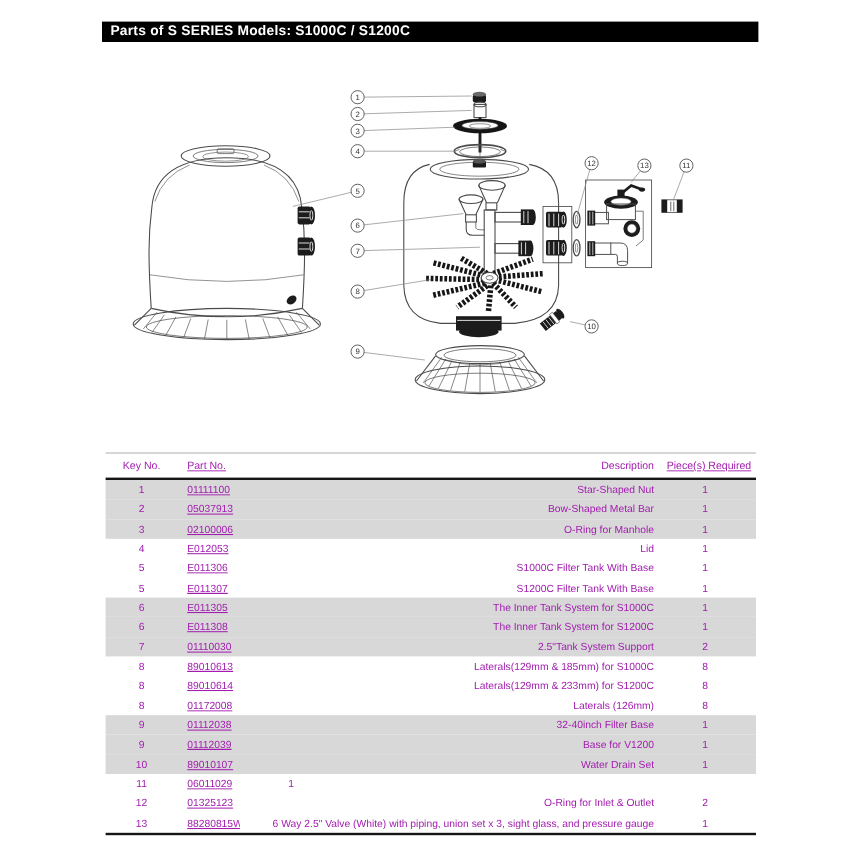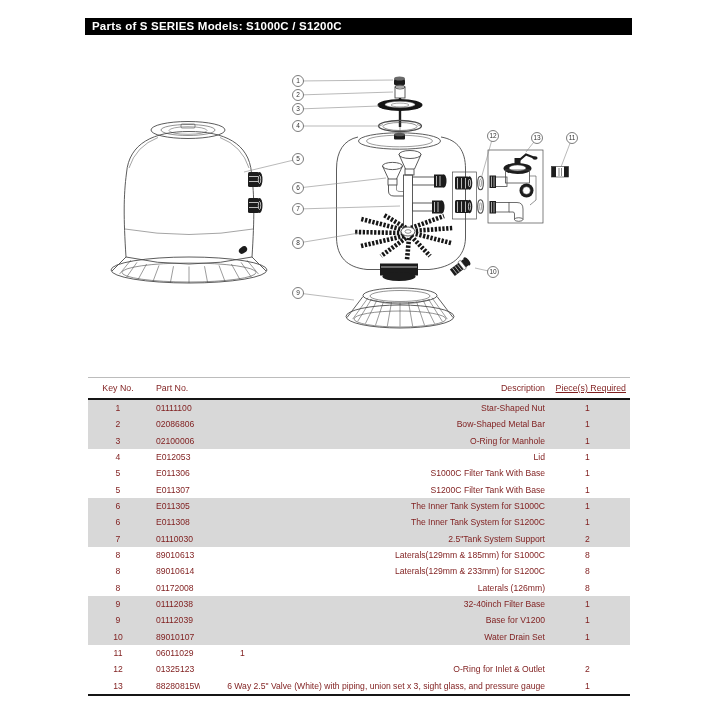--- a/index.html
+++ b/index.html
@@ -8,32 +8,32 @@
     position:relative; width:718px; height:718px; background:#fff;
     font-family:"Liberation Sans", sans-serif; overflow:hidden;
   }
   .titlebar {
     position:absolute; left:85px; top:18px; width:547px; height:17px;
     background:#000; color:#fff; font-size:11.5px; font-weight:bold;
     line-height:17px; padding-left:7px; letter-spacing:0.2px;
   }
   .diagram-svg { position:absolute; left:0; top:40px; width:718px; height:330px; }
   
-  .parts-table { position:absolute; left:88px; top:377px; width:542px; color:#7f1d1d; }
+  .parts-table { position:absolute; left:88px; top:377px; width:542px; color:#a21caf; }
   .thead {
     display:flex; align-items:center; height:23px;
     border-top:1px solid #bcbcbc; border-bottom:2.5px solid #151515;
     font-size:8.8px;
   }
   .tbody { border-bottom:2.5px solid #151515; }
   .trow { display:flex; align-items:center; height:16.33px; font-size:8.6px; }
   .trow.shaded { background:#d8d8d8; }
   .c { overflow:hidden; white-space:nowrap; }
   .c.key  { width:60px; text-align:center; }
-  .c.part { width:52px; padding-left:8px; }
+  .c.part { width:52px; padding-left:8px;text-decoration:underline; }
   .c.desc { width:345px; padding-left:3px;text-align:right; }
   .c.qty  { width:85px; text-align:center; }
   .thead .c.qty { text-align:right; padding-right:4px;text-decoration:underline; }
 </style>
 </head>
 <body>
 
 <div class="page">
 
   <div class="titlebar">Parts of S SERIES Models: S1000C / S1200C</div>
@@ -339,21 +339,21 @@
     <div class="tbody">
   <div class="trow shaded">
     <div class="c key">1</div>
     <div class="c part">01111100</div>
     <div class="c desc">Star-Shaped Nut</div>
     <div class="c qty">1</div>
   </div>
 
   <div class="trow shaded">
     <div class="c key">2</div>
-    <div class="c part">02086806</div>
+    <div class="c part">05037913</div>
     <div class="c desc">Bow-Shaped Metal Bar</div>
     <div class="c qty">1</div>
   </div>
 
   <div class="trow shaded">
     <div class="c key">3</div>
     <div class="c part">02100006</div>
     <div class="c desc">O-Ring for Manhole</div>
     <div class="c qty">1</div>
   </div>

